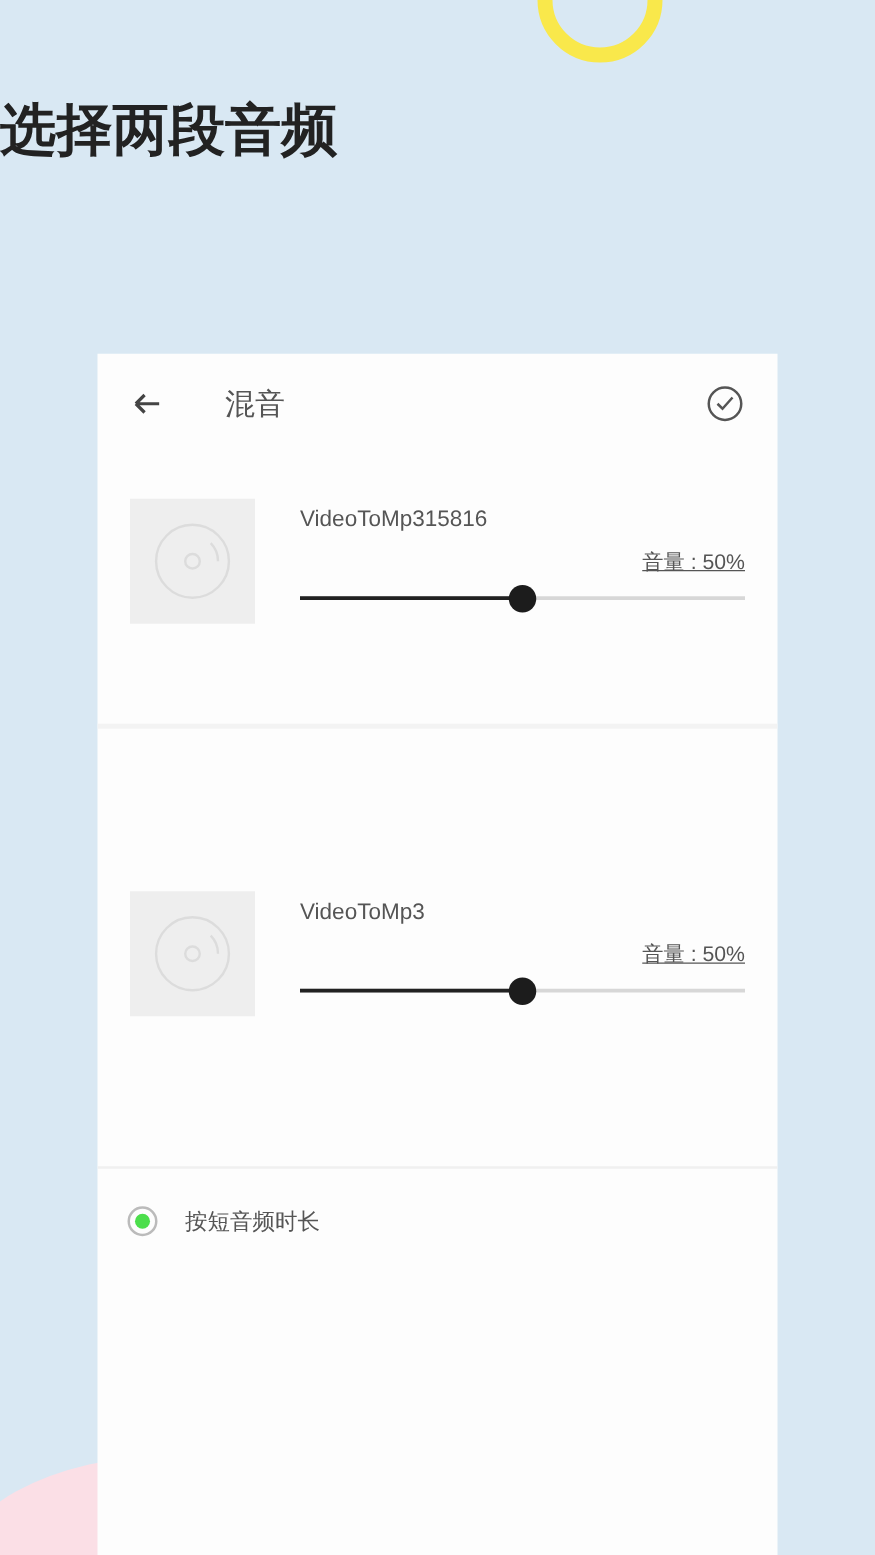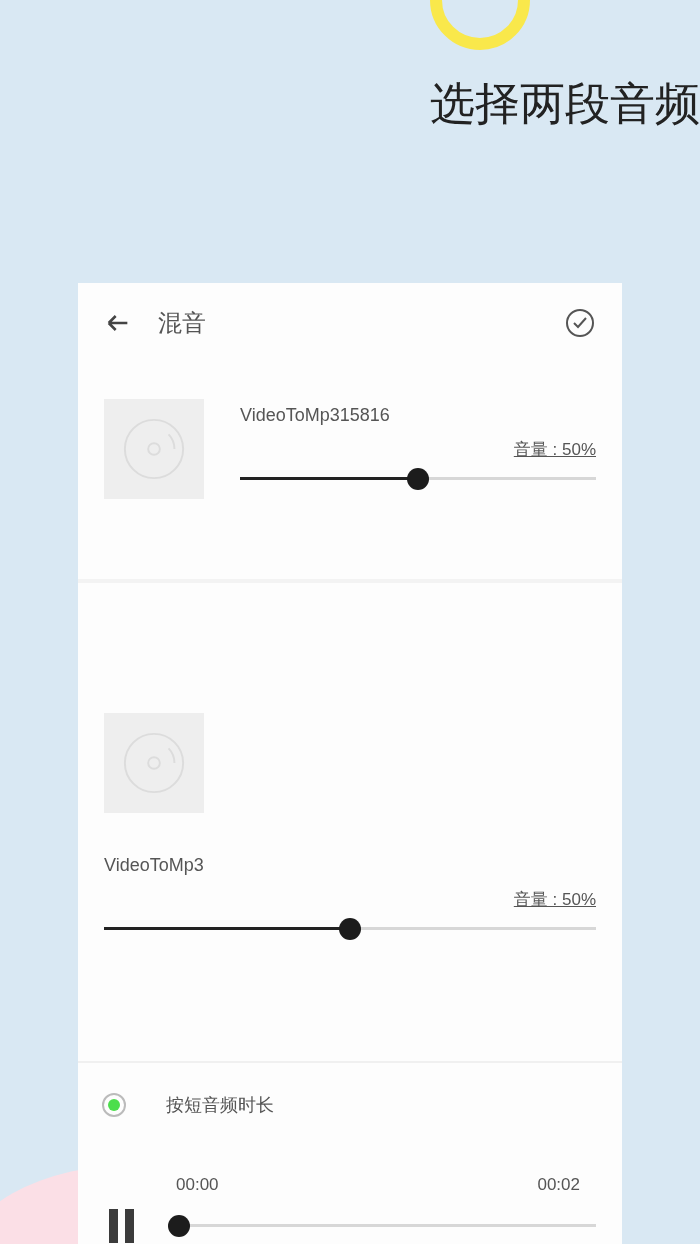--- a/index.html
+++ b/index.html
@@ -14,24 +14,24 @@
     .yellow-arc {
       position: absolute;
       top: -50px;
       right: 170px;
       width: 100px;
       height: 100px;
       border: 12px solid #f9e84b;
       border-radius: 50%;
     }
     .promo-title {
-      text-align: right;
+      text-align: left;
       font-size: 45px;
       color: #222;
-      font-weight: 400;
+      font-weight: 700;
       margin-top: 68px;
       line-height: 1.6;
     }
     .phone-card {
       position: absolute;
       top: 283px;
       left: 78px;
       width: 544px;
       height: 961px;
       background: #fdfdfd;
@@ -44,21 +44,21 @@
     }
     .back-icon {
       width: 28px;
       height: 28px;
       display: flex;
       align-items: center;
     }
     .topbar-title {
       font-size: 24px;
       color: #555;
-      margin-left: 26px;
+      margin-left: 48px;
       flex: 1;
     }
     .confirm-icon {
       width: 32px;
       height: 32px;
     }
     .track-section {
       padding: 36px 26px 80px 26px;
       display: flex;
       gap: 36px;
@@ -127,21 +127,21 @@
     .radio-row {
       display: flex;
       padding: 30px 10px 18px 10px;
       border-top: 2px solid #f0f0f0;
       margin-top: 40px;
     }
     .radio-item {
       flex: 1;
       display: flex;
       align-items: center;
-      gap: 40px;
+      gap: 22px;
       padding-left: 14px;
     }
     .radio-circle {
       width: 24px;
       height: 24px;
       border: 2px solid #bbb;
       border-radius: 50%;
       display: flex;
       align-items: center;
       justify-content: center;
@@ -258,21 +258,21 @@
       <div class="slider">
         <div class="slider-track-full"></div>
         <div class="slider-track-fill"></div>
         <div class="slider-thumb"></div>
       </div>
     </div>
   </div>
 
   <div class="divider"></div>
 
-  <div class="track-section" style="padding-top:130px;flex-direction:column;">
+  <div class="track-section" style="padding-top:130px;">
     <div class="album-thumb">
       <svg width="68" height="68" viewBox="0 0 70 70">
         <circle cx="35" cy="35" r="30" fill="none" stroke="#dcdcdc" stroke-width="2"></circle>
         <circle cx="35" cy="35" r="6" fill="none" stroke="#dcdcdc" stroke-width="2"></circle>
         <path d="M50 20 A21 21 0 0 1 56 35" fill="none" stroke="#dcdcdc" stroke-width="2"></path>
       </svg>
     </div>
     <div class="track-body">
       <div class="track-name">VideoToMp3</div>
       <div class="vol-label">音量 : 50%</div>
@@ -286,32 +286,16 @@
 
   <div class="radio-row">
     <div class="radio-item">
       <div class="radio-circle">
         <div class="radio-dot selected"></div>
       </div>
       <div class="radio-label">按短音频时长</div>
     </div>
   </div>
 
-  <div class="player">
-    <div class="time-row">
-      <span>00:00</span>
-      <span>00:02</span>
-    </div>
-    <div class="play-row">
-      <div class="pause-btn">
-        <div class="pause-bar"></div>
-        <div class="pause-bar"></div>
-      </div>
-      <div class="play-slider">
-        <div class="play-track"></div>
-        <div class="play-thumb"></div>
-      </div>
-    </div>
-  </div>
 
 </div>
 
 <div class="pink-blob"></div>
 
 </body></html>

